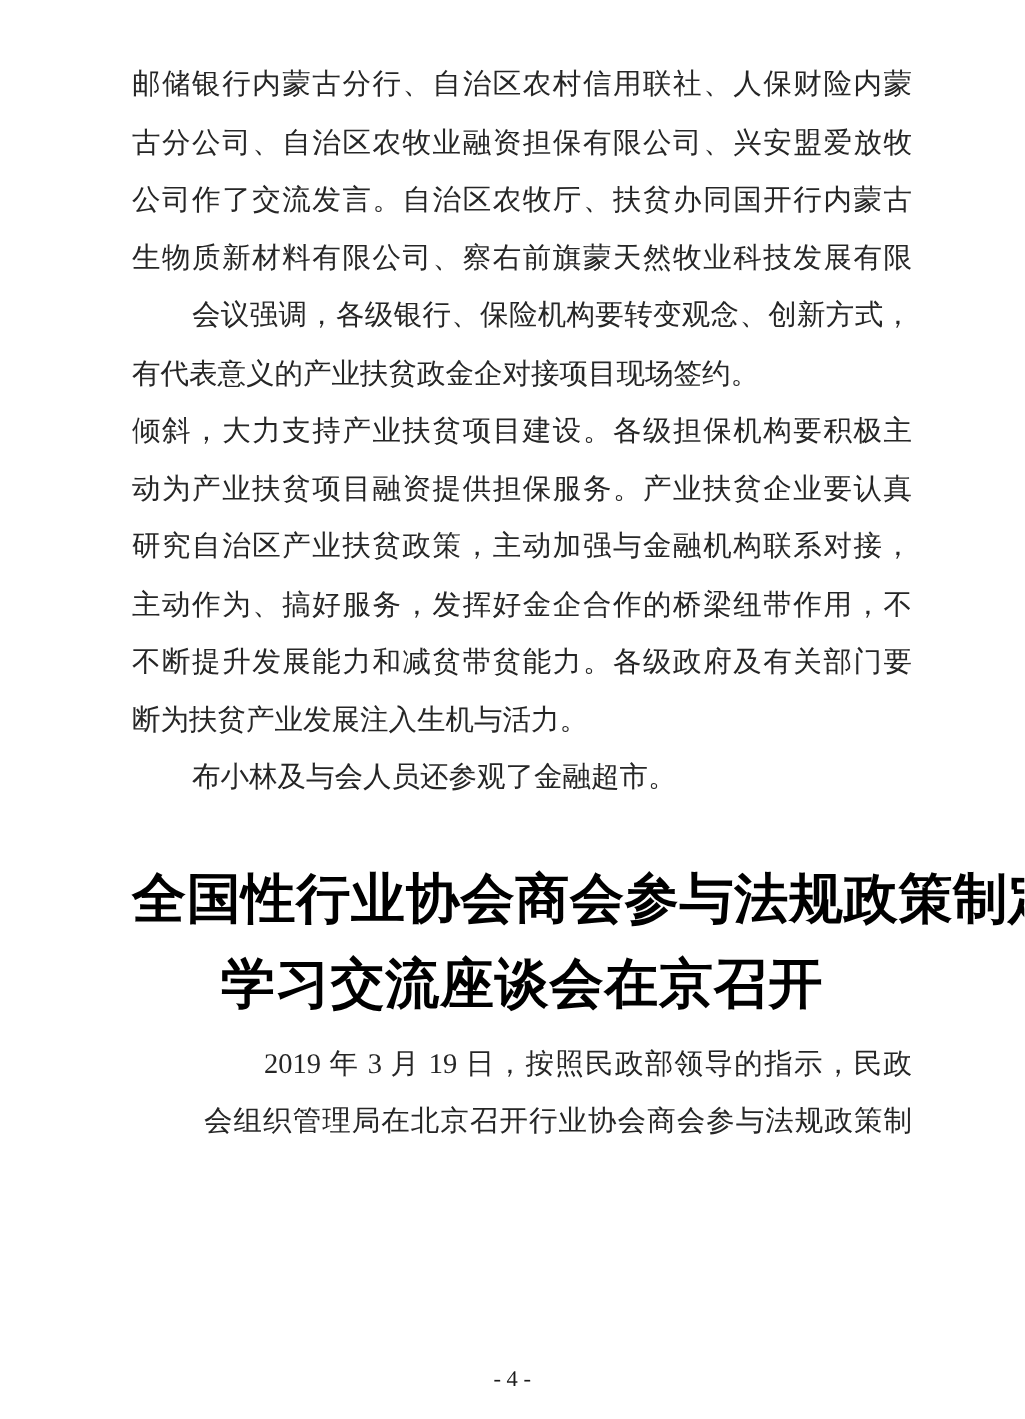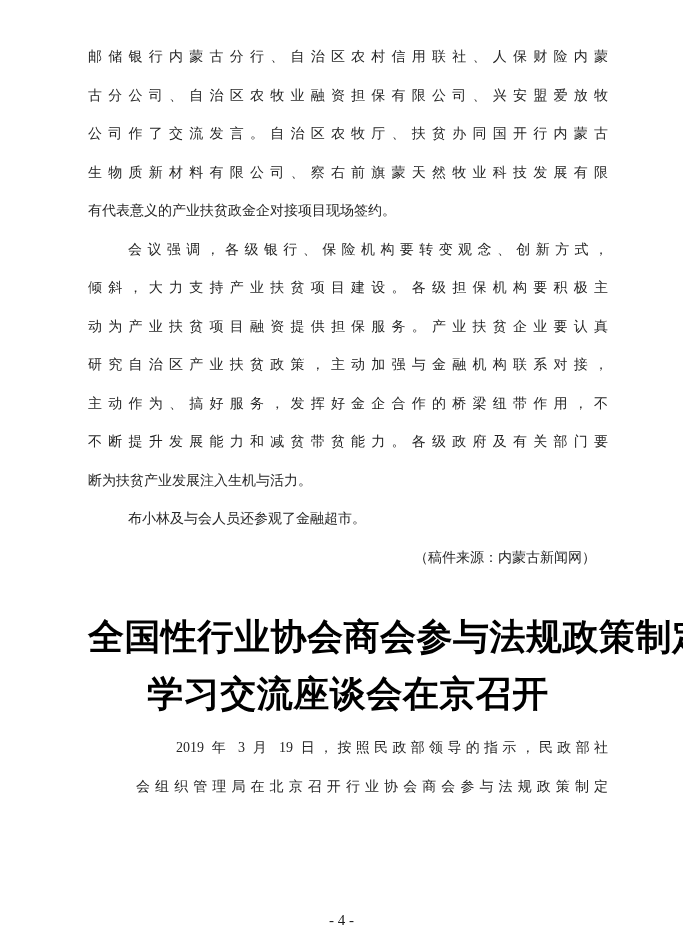--- a/index.html
+++ b/index.html
@@ -17,21 +17,21 @@
     color: #262626;
   }
   .content {
     position: absolute;
     left: 88px;
     top: 38px;
     width: 520px;
   }
   
   .line {
-    font-size: 14px;
+    font-size: 19px;
     height: 38.5px;
     line-height: 38.5px;
     color: #262626;
     text-align: justify;
     text-align-last: justify;
     text-justify: distribute;
     overflow: hidden;
   }
   .line.lastline {
     text-align: left;
@@ -81,33 +81,32 @@
 
 <div class="page">
   <div class="content">
 
     <section>
 
       <div class="line">邮储银行内蒙古分行、自治区农村信用联社、人保财险内蒙</div>
       <div class="line">古分公司、自治区农牧业融资担保有限公司、兴安盟爱放牧</div>
       <div class="line">公司作了交流发言。自治区农牧厅、扶贫办同国开行内蒙古</div>
       <div class="line">生物质新材料有限公司、察右前旗蒙天然牧业科技发展有限</div>
+      <div class="line indent">会议强调，各级银行、保险机构要转变观念、创新方式，</div>
+
       <div class="line lastline">有代表意义的产业扶贫政金企对接项目现场签约。</div>
-
-      <div class="line indent">会议强调，各级银行、保险机构要转变观念、创新方式，</div>
       <div class="line">倾斜，大力支持产业扶贫项目建设。各级担保机构要积极主</div>
       <div class="line">动为产业扶贫项目融资提供担保服务。产业扶贫企业要认真</div>
       <div class="line">研究自治区产业扶贫政策，主动加强与金融机构联系对接，</div>
       <div class="line">主动作为、搞好服务，发挥好金企合作的桥梁纽带作用，不</div>
       <div class="line">不断提升发展能力和减贫带贫能力。各级政府及有关部门要</div>
       <div class="line lastline">断为扶贫产业发展注入生机与活力。</div>
 
       <div class="line indent lastline">布小林及与会人员还参观了金融超市。</div>
 
-      <div class="line src">（稿件来源：内蒙古新闻网）</div>
     </section>
 
     <div class="title-block">
       <div class="title-line">全国性行业协会商会参与法规政策制定</div>
       <div class="title-line">学习交流座谈会在京召开</div>
     </div>
 
     <section class="body2">
       <div class="line indent">2019 年 3 月 19 日，按照民政部领导的指示，民政部社</div>
       <div class="line">会组织管理局在北京召开行业协会商会参与法规政策制定</div>

